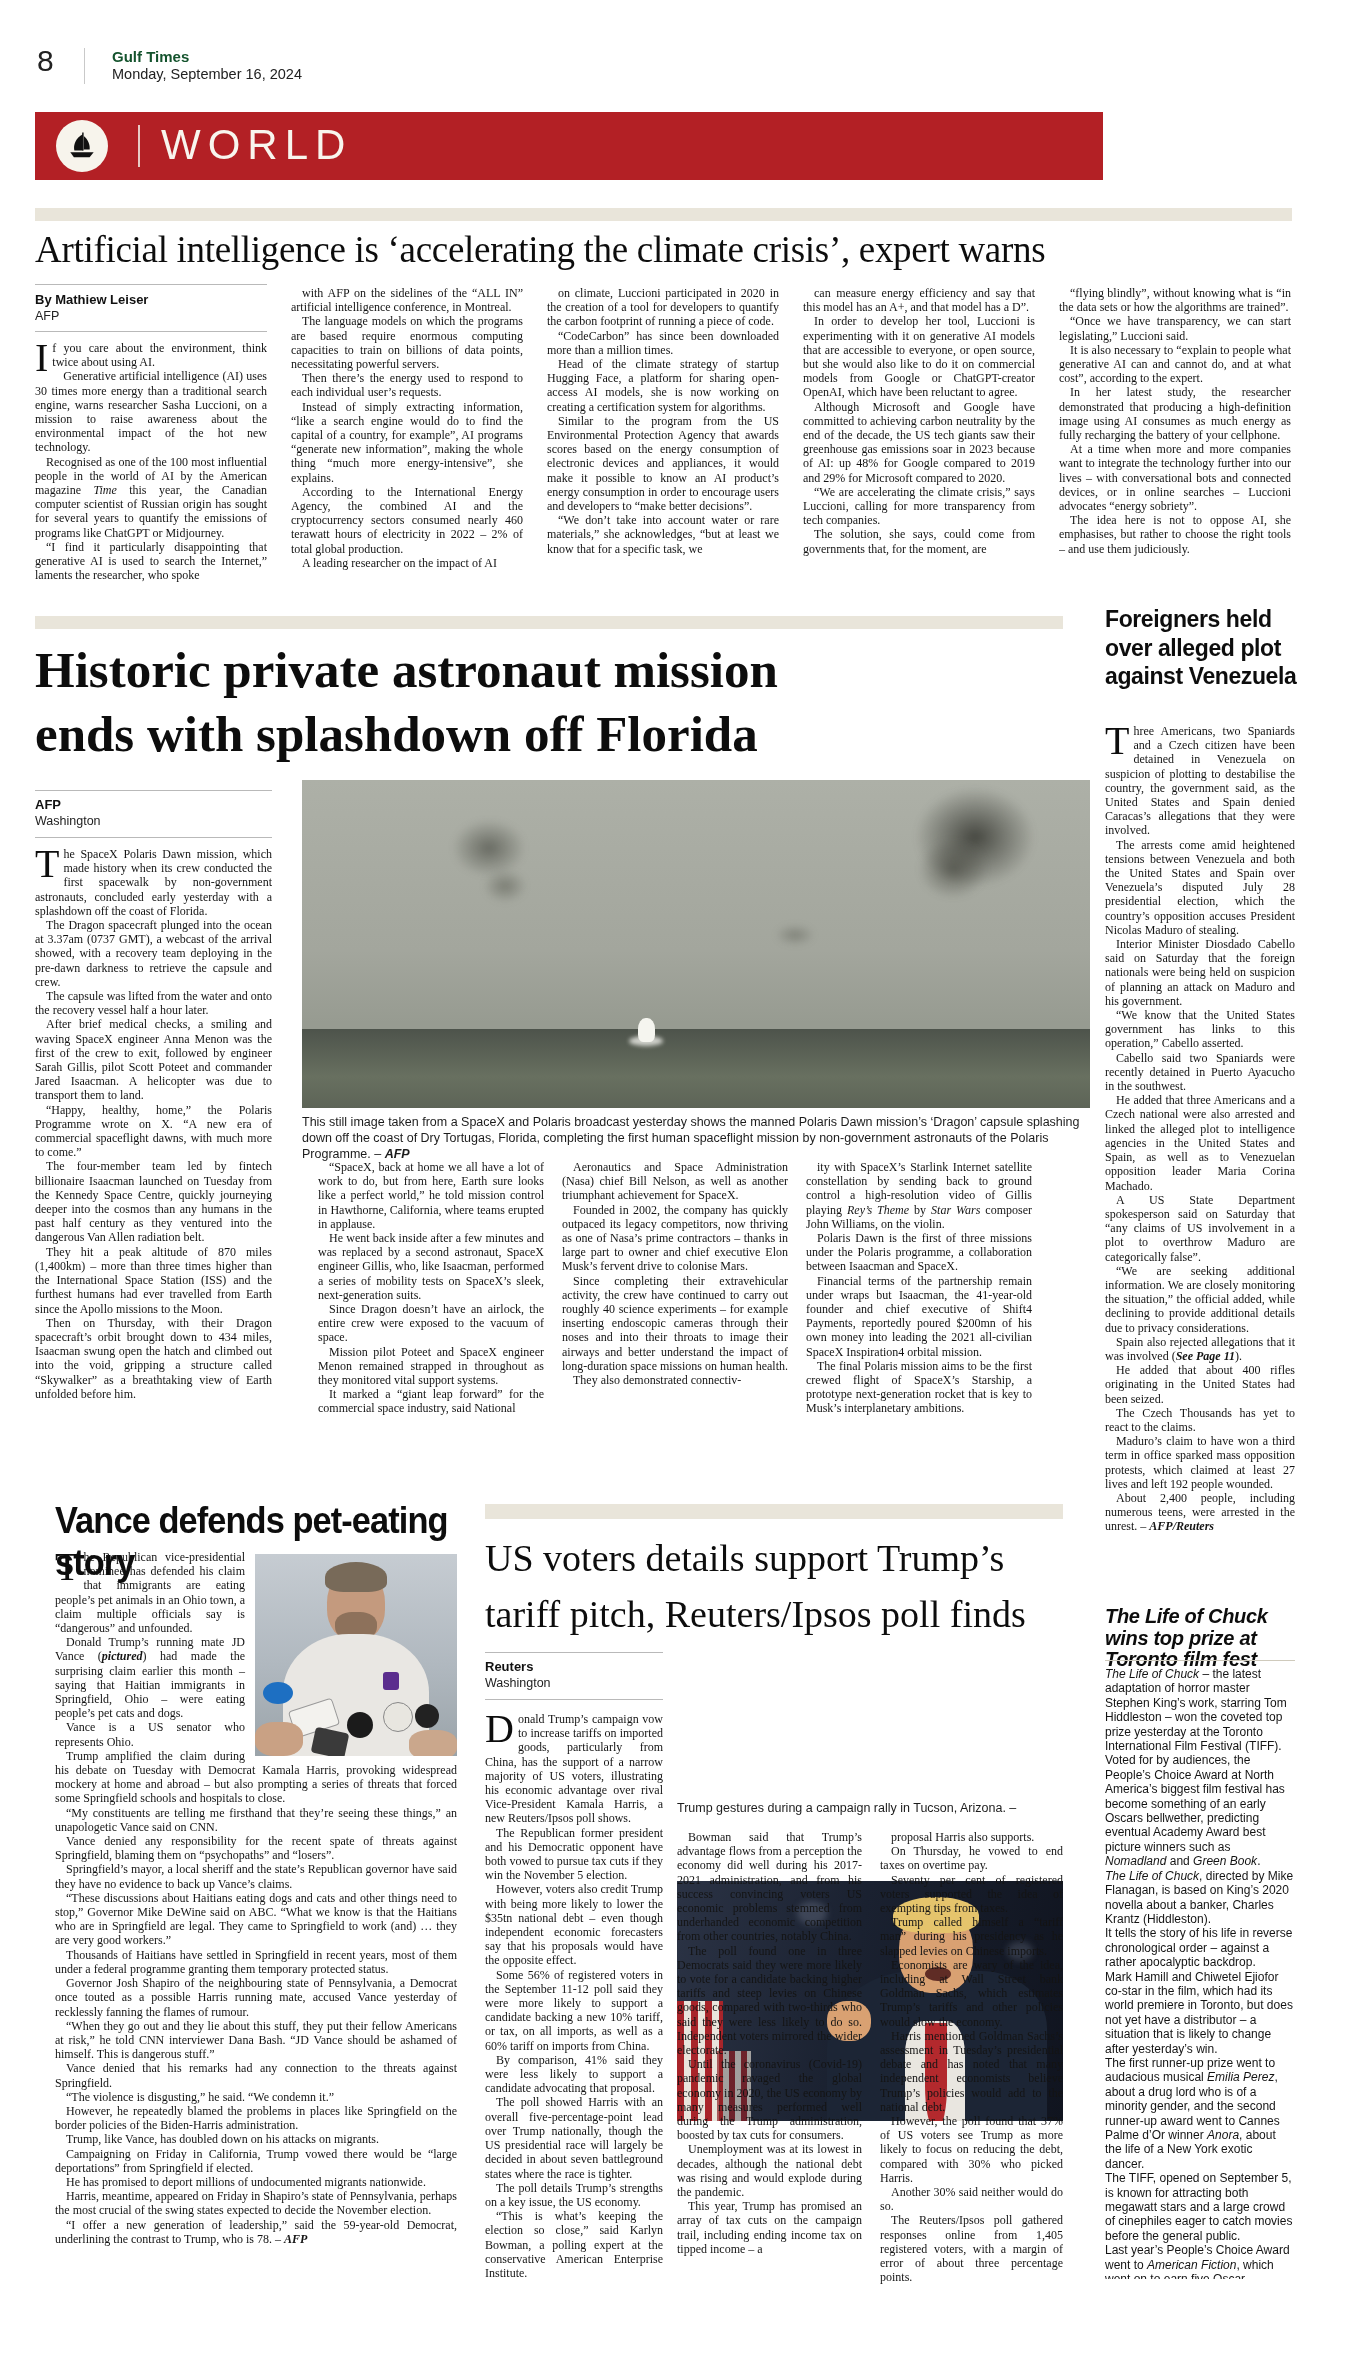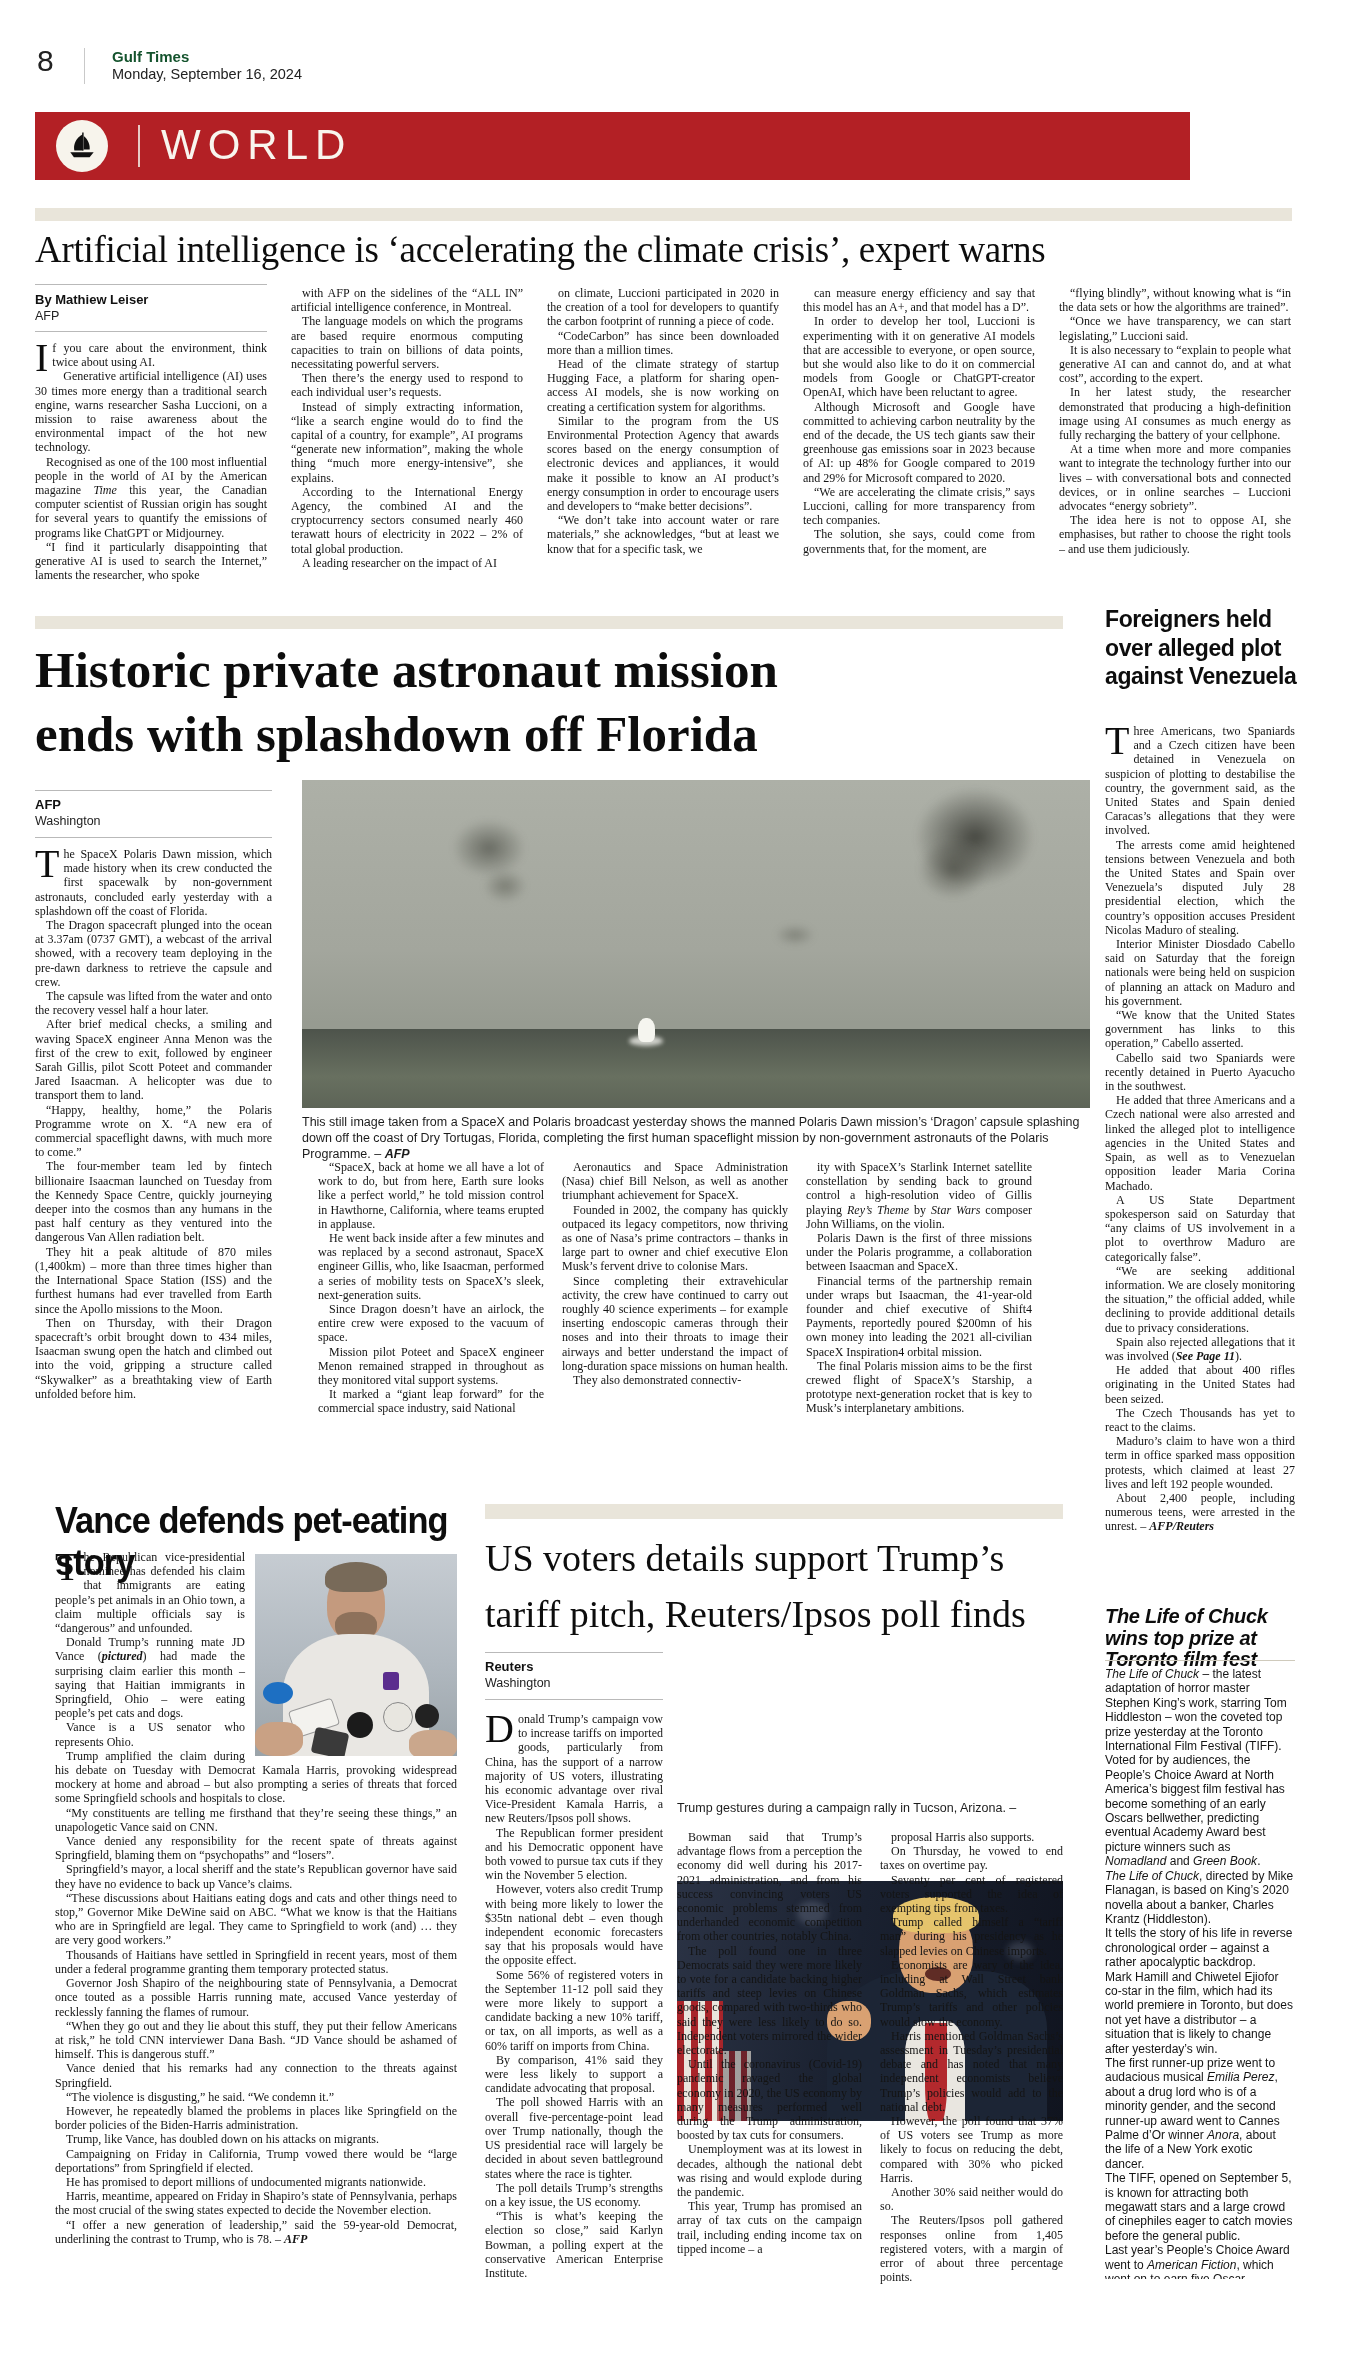--- a/index.html
+++ b/index.html
@@ -46,21 +46,21 @@
 </head>
 <body>
 
 <div class="page">
 
   <div class="abs pageno" style="left:37px;top:44px;">8</div>
   <div class="abs vrule" style="left:84px;top:48px;height:36px;"></div>
   <div class="abs mast-name" style="left:112px;top:48px;">Gulf Times</div>
   <div class="abs mast-date" style="left:112px;top:66px;">Monday, September 16, 2024</div>
 
-  <div class="abs banner" style="left:35px;top:112px;width:1155px;height:68px;">
+  <div class="abs banner" style="left:35px;top:112px;width:1068px;height:68px;">
     <div class="abs banner-circle" style="left:21px;top:8px;">
       <svg width="36" height="36" viewBox="0 0 40 40">
         <path d="M21 5 L21 25" stroke="#111" stroke-width="1.6" fill="none"></path>
         <path d="M21 7 C13 11 10 19 11.5 25 L21 25 Z" fill="#111"></path>
         <path d="M22 9 C27 13 29 19 28.5 24 L22 24 Z" fill="#111"></path>
         <path d="M7 27 L33 27 L28.5 32.5 L11 32.5 Z" fill="#111"></path>
       </svg>
     </div>
     <div class="abs banner-rule" style="left:103px;top:13px;"></div>
     <div class="abs banner-title" style="left:126px;top:9px;">WORLD</div>

